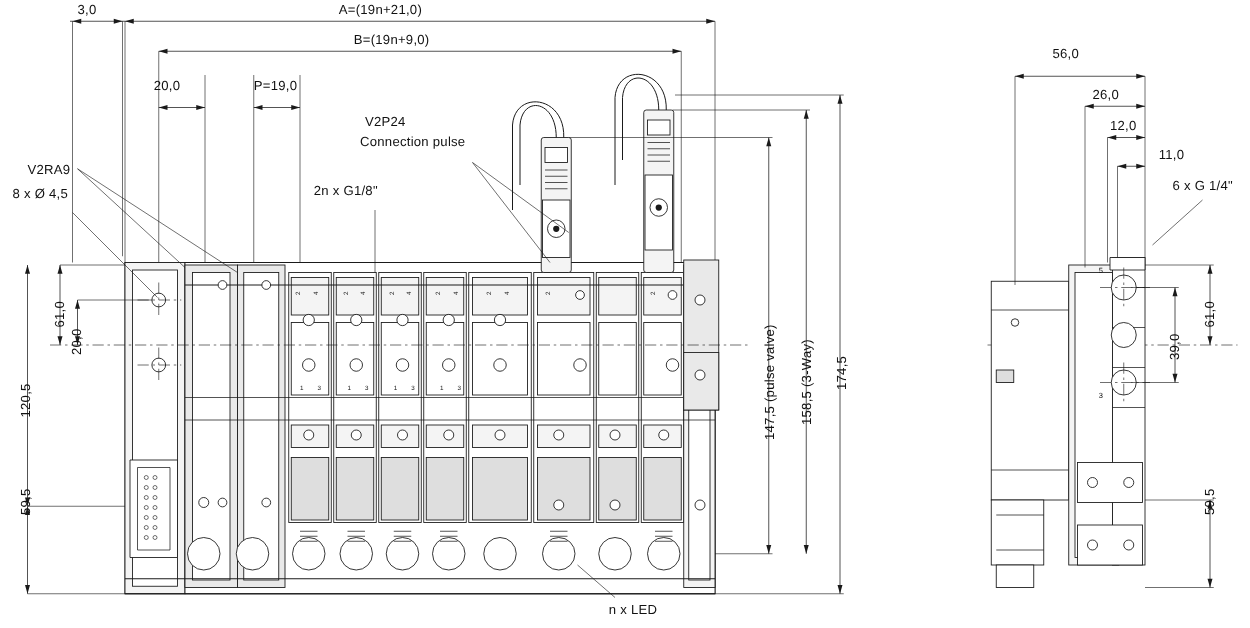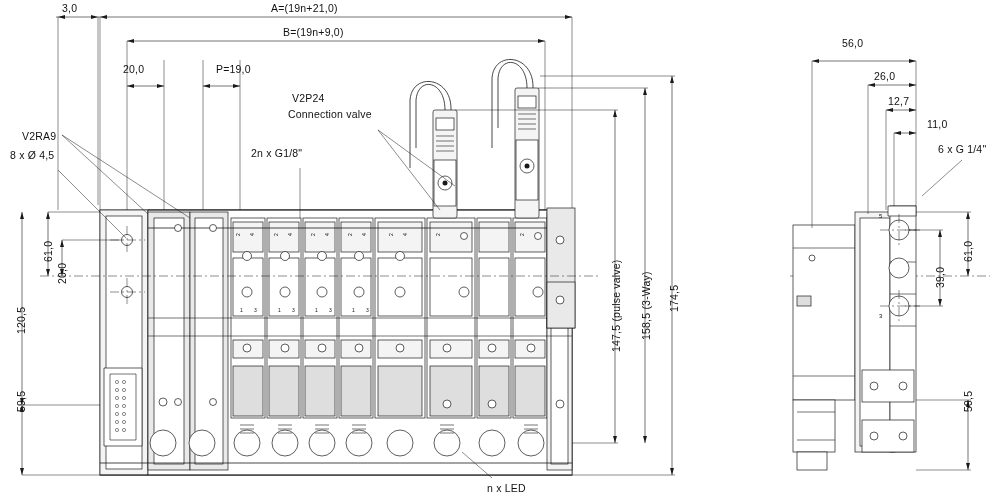--- a/index.html
+++ b/index.html
@@ -423,41 +423,41 @@
       <path class="ext" d="M916 400 H 971"></path>
       <path class="ext" d="M916 470 H 971"></path>
     </g>
 
   </svg>
 
   <div class="lbl" style="left:62px;top:2px;">3,0</div>
   <div class="lbl" style="left:271px;top:2px;text-align:right;">A=(19n+21,0)</div>
   <div class="lbl" style="left:283px;top:26px;">B=(19n+9,0)</div>
   <div class="lbl" style="left:123px;top:63px;">20,0</div>
-  <div class="lbl" style="left:216px;top:63px;text-align:center;">P=19,0</div>
+  <div class="lbl" style="left:203px;top:63px;text-align:center;">P=19,0</div>
 
   <div class="lbl" style="left:22px;top:130px;">V2RA9</div>
   <div class="lbl" style="left:10px;top:149px;">8 x Ø 4,5</div>
   <div class="lbl" style="left:251px;top:147px;">2n x G1/8"</div>
   <div class="lbl" style="left:292px;top:92px;">V2P24</div>
-  <div class="lbl" style="left:288px;top:108px;">Connection valve</div>
+  <div class="lbl" style="left:288px;top:108px;">Connection pulse</div>
 
   <div class="lbl vert" style="left:42px;top:262px;">61,0</div>
   <div class="lbl vert" style="left:56px;top:284px;">20,0</div>
   <div class="lbl vert" style="left:15px;top:334px;">120,5</div>
   <div class="lbl vert" style="left:15px;top:412px;">59,5</div>
 
   <div class="lbl vert" style="left:610px;top:352px;">147,5 (pulse valve)</div>
   <div class="lbl vert" style="left:640px;top:340px;">158,5 (3-Way)</div>
   <div class="lbl vert" style="left:668px;top:312px;">174,5</div>
 
   <div class="lbl" style="left:487px;top:482px;">n x LED</div>
 
   <div class="lbl" style="left:842px;top:37px;">56,0</div>
   <div class="lbl" style="left:874px;top:70px;">26,0</div>
-  <div class="lbl" style="left:888px;top:95px;">12,7</div>
+  <div class="lbl" style="left:888px;top:95px;">12,0</div>
   <div class="lbl" style="left:927px;top:118px;">11,0</div>
   <div class="lbl" style="left:938px;top:143px;">6 x G 1/4"</div>
   <div class="lbl vert" style="left:934px;top:288px;">39,0</div>
   <div class="lbl vert" style="left:962px;top:262px;">61,0</div>
   <div class="lbl vert" style="left:962px;top:412px;">59,5</div>
 
 </div>
 
 </body></html>

